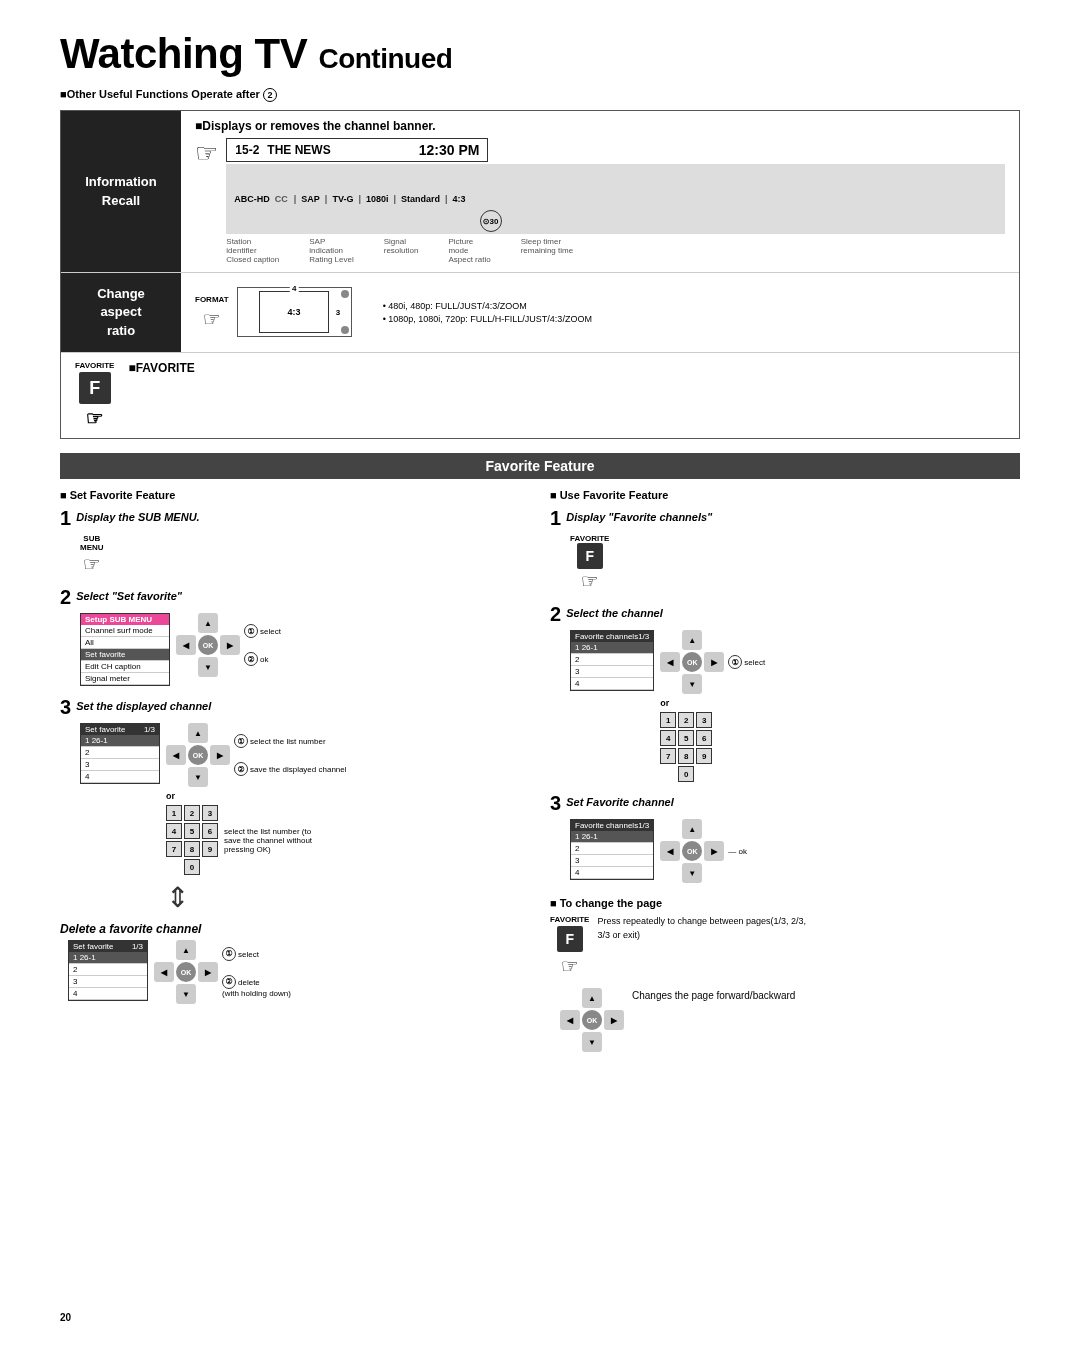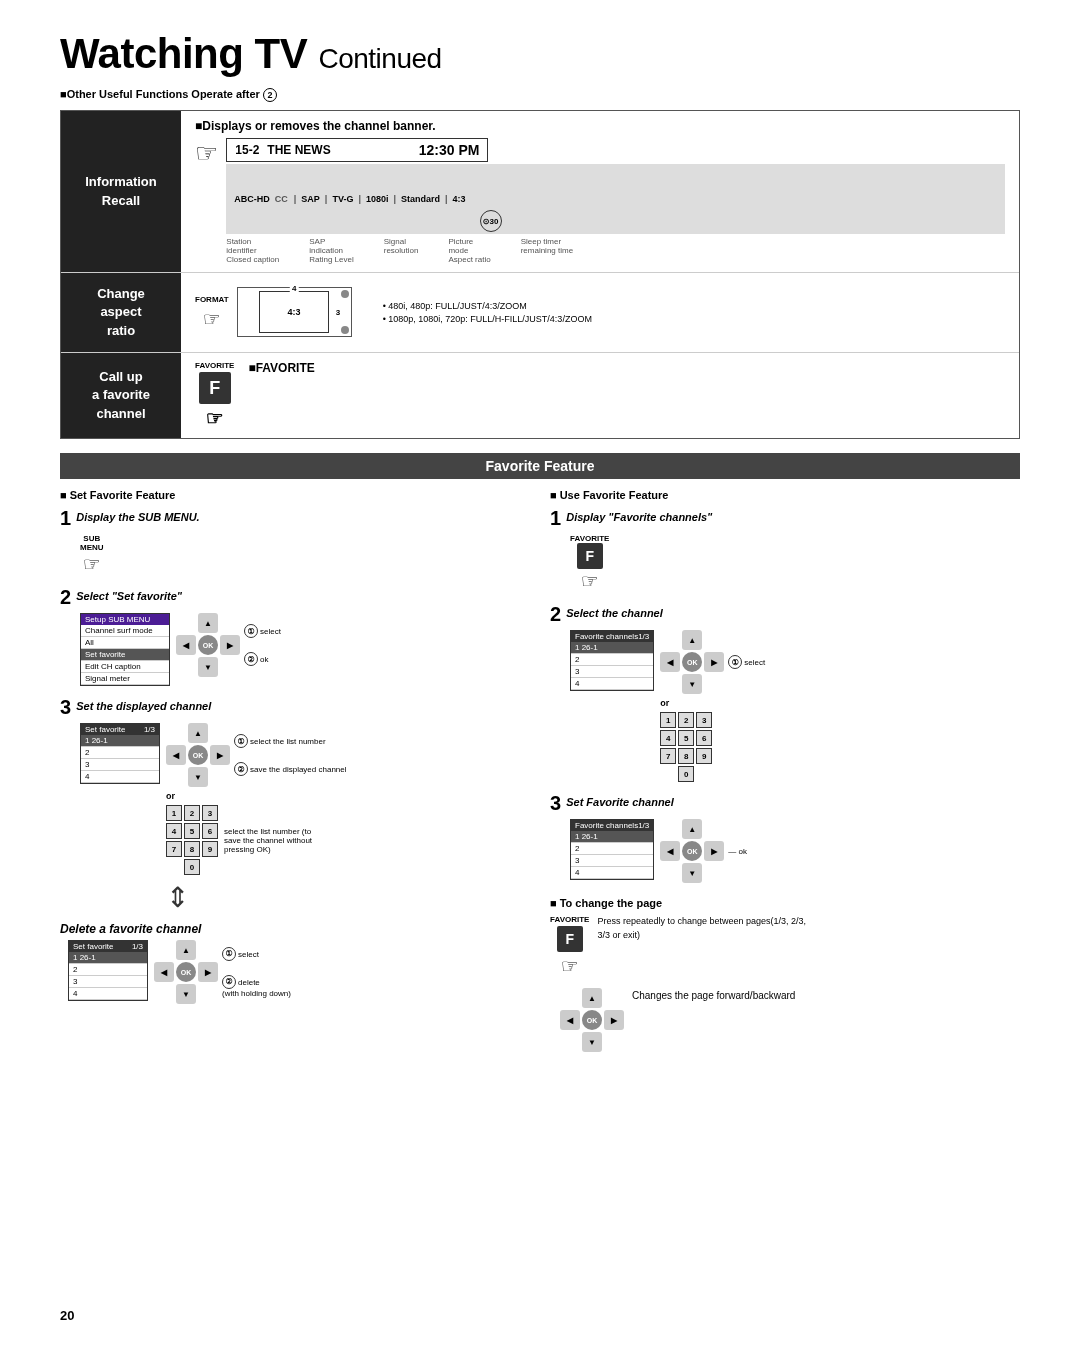--- a/index.html
+++ b/index.html
@@ -13,21 +13,21 @@
       padding: 30px 60px 30px 60px;
     }
     h1.main-title {
       font-size: 42px;
       font-weight: bold;
       margin-bottom: 10px;
       letter-spacing: -0.5px;
     }
     h1.main-title span.continued {
       font-size: 28px;
-      font-weight: normal;
+      font-weight: bold;
     }
     .other-useful {
       font-size: 11px;
       font-weight: bold;
       margin-bottom: 8px;
     }
     .circle-num {
       display: inline-block;
       width: 14px; height: 14px;
       border-radius: 50%;
@@ -188,25 +188,25 @@
     
     .hand-icon { font-size: 26px; }
     
     .menu-box {
       border: 1.5px solid #333;
       font-size: 8px;
       min-width: 90px;
       background: #fff;
     }
     .menu-box-header {
-      background: #4c1d95;
+      background: #ec4899;
       color: #fff;
       padding: 1px 4px;
       font-size: 8px;
-      font-weight: normal;
+      font-weight: bold;
     }
     .menu-box-item {
       padding: 1px 4px;
       border-bottom: 0.5px solid #ccc;
       font-size: 8px;
     }
     .menu-box-item.selected {
       background: #555;
       color: #fff;
     }
@@ -279,21 +279,21 @@
       font-size: 28px;
       color: #333;
     }
     
     .or-label {
       font-size: 9px;
       font-weight: bold;
       margin: 2px 0;
     }
     .page-number {
-      font-size: 13px;
+      font-size: 10px;
       font-weight: bold;
       position: absolute;
       bottom: 30px;
       left: 60px;
     }
     body { position: relative; }
     .info-hand-row {
       display: flex;
       align-items: flex-start;
       gap: 8px;
@@ -405,23 +405,20 @@
         </div>
         <div style="margin-left:8px;">
           <div style="font-size:9px;margin-bottom:3px;">• <span>480i, 480p:  FULL/JUST/4:3/ZOOM</span></div>
           <div style="font-size:9px;">• <span>1080p, 1080i, 720p:  FULL/H-FILL/JUST/4:3/ZOOM</span></div>
         </div>
       </div>
     </div>
   </div>
 
   <div class="main-box-row" style="border-bottom:none;">
-    <div class="main-box-label">
-      <span>Call up<br>a favorite<br>channel</span>
-    </div>
     <div class="main-box-content">
       <div class="fav-box">
         <div class="fav-icon-box">
           <div style="font-size:8px;font-weight:bold;">FAVORITE</div>
           <div class="fav-letter-box">
             <span>F</span>
           </div>
           <div class="hand-icon small-hand">☞</div>
         </div>
         <div style="margin-left:4px;">

